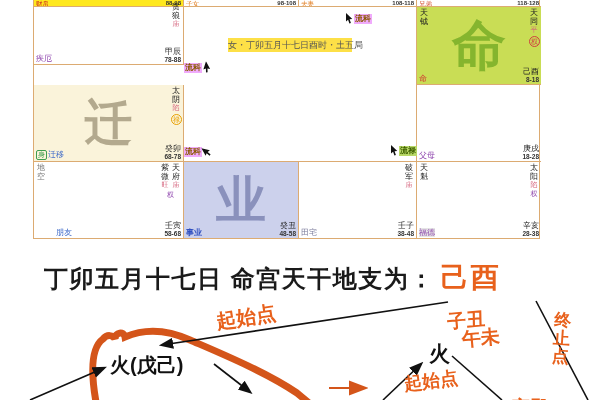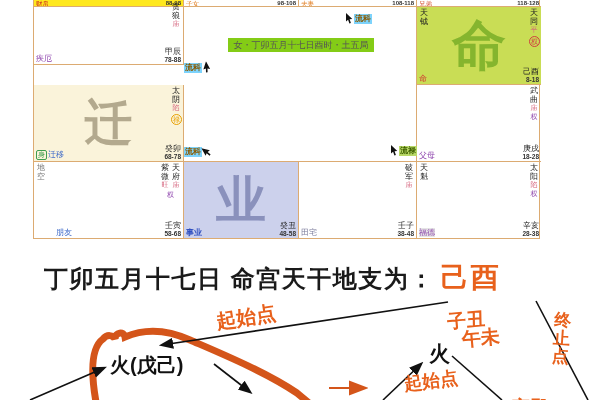--- a/index.html
+++ b/index.html
@@ -25,25 +25,25 @@
   .hua.ke{border:1px solid #c8a200;color:#c8a200;background:#fdf3c0;}
   .starGroup{display:flex;gap:1px;}
   .plabel{font-size:8px;line-height:9px;white-space:nowrap;}
   .sb{text-align:right;}
   .sb .stem{font-size:8px;line-height:9px;color:#222;}
   .sb .ages{font-size:6.5px;line-height:7px;font-weight:bold;color:#333;}
   .wm{position:absolute;left:0;right:0;top:50%;transform:translateY(-50%);
       text-align:center;font-weight:900;pointer-events:none;}
   .bodyBadge{display:inline-block;border:1px solid #3f9d4f;color:#3f9d4f;font-size:7px;
              line-height:8px;padding:0 1px;margin-right:1px;border-radius:2px;}
-  #infoBadge{position:absolute;left:228px;top:38px;width:146px;background:#84cc16;
+  #infoBadge{position:absolute;left:228px;top:38px;width:124px;background:#fde047;
              color:#555;font-size:9px;line-height:14px;text-align:center;white-space:nowrap;}
   .marker{position:absolute;display:flex;align-items:center;gap:1px;z-index:5;}
   .mbadge{font-size:8px;line-height:10px;font-weight:bold;padding:0 1px;}
-  .mbadge.yellow{background:#7dd3fc;color:#8a5a00;}
+  .mbadge.yellow{background:#f0abfc;color:#8a5a00;}
   .mbadge.green{background:#b9d867;color:#3f6000;}
   .cursor{display:inline-block;}
   
   #headline{position:absolute;left:44px;top:259px;white-space:nowrap;display:flex;align-items:baseline;}
   #headline .blk{font-size:24px;font-weight:900;color:#1a1a1a;letter-spacing:1.5px;}
   #headline .hl{font-size:28px;font-weight:900;color:#e8611c;margin-left:6px;letter-spacing:2px;}
   
   #anno{position:absolute;left:0;top:250px;width:600px;height:150px;}
   .anTxt{position:absolute;font-weight:800;white-space:nowrap;}
   .orange{color:#e8611c;}
@@ -120,28 +120,20 @@
     <div class="botRow">
       <span class="plabel" style="color:#3f6bc9;"><span class="bodyBadge">身</span><span>迁移</span></span>
       <div class="sb">
         <div class="stem">癸卯</div>
         <div class="ages">68-78</div>
       </div>
     </div>
   </div>
 
   <div class="cell noR" style="left:383px;top:85px;width:124px;height:77px;">
-    <div class="topRow">
-        <span></span>
-      <div class="vstar">
-        <span>武曲</span>
-        <span class="bright">庙</span>
-        <span class="selfhua">权</span>
-      </div>
-    </div>
     <div class="botRow">
       <span class="plabel" style="color:#8e44ad;margin-top:8px;">父母</span>
       <div class="sb">
         <div class="stem">庚戌</div>
         <div class="ages">18-28</div>
       </div>
     </div>
   </div>
 
   <div class="cell noB" style="left:0;top:162px;width:150px;height:76px;">

